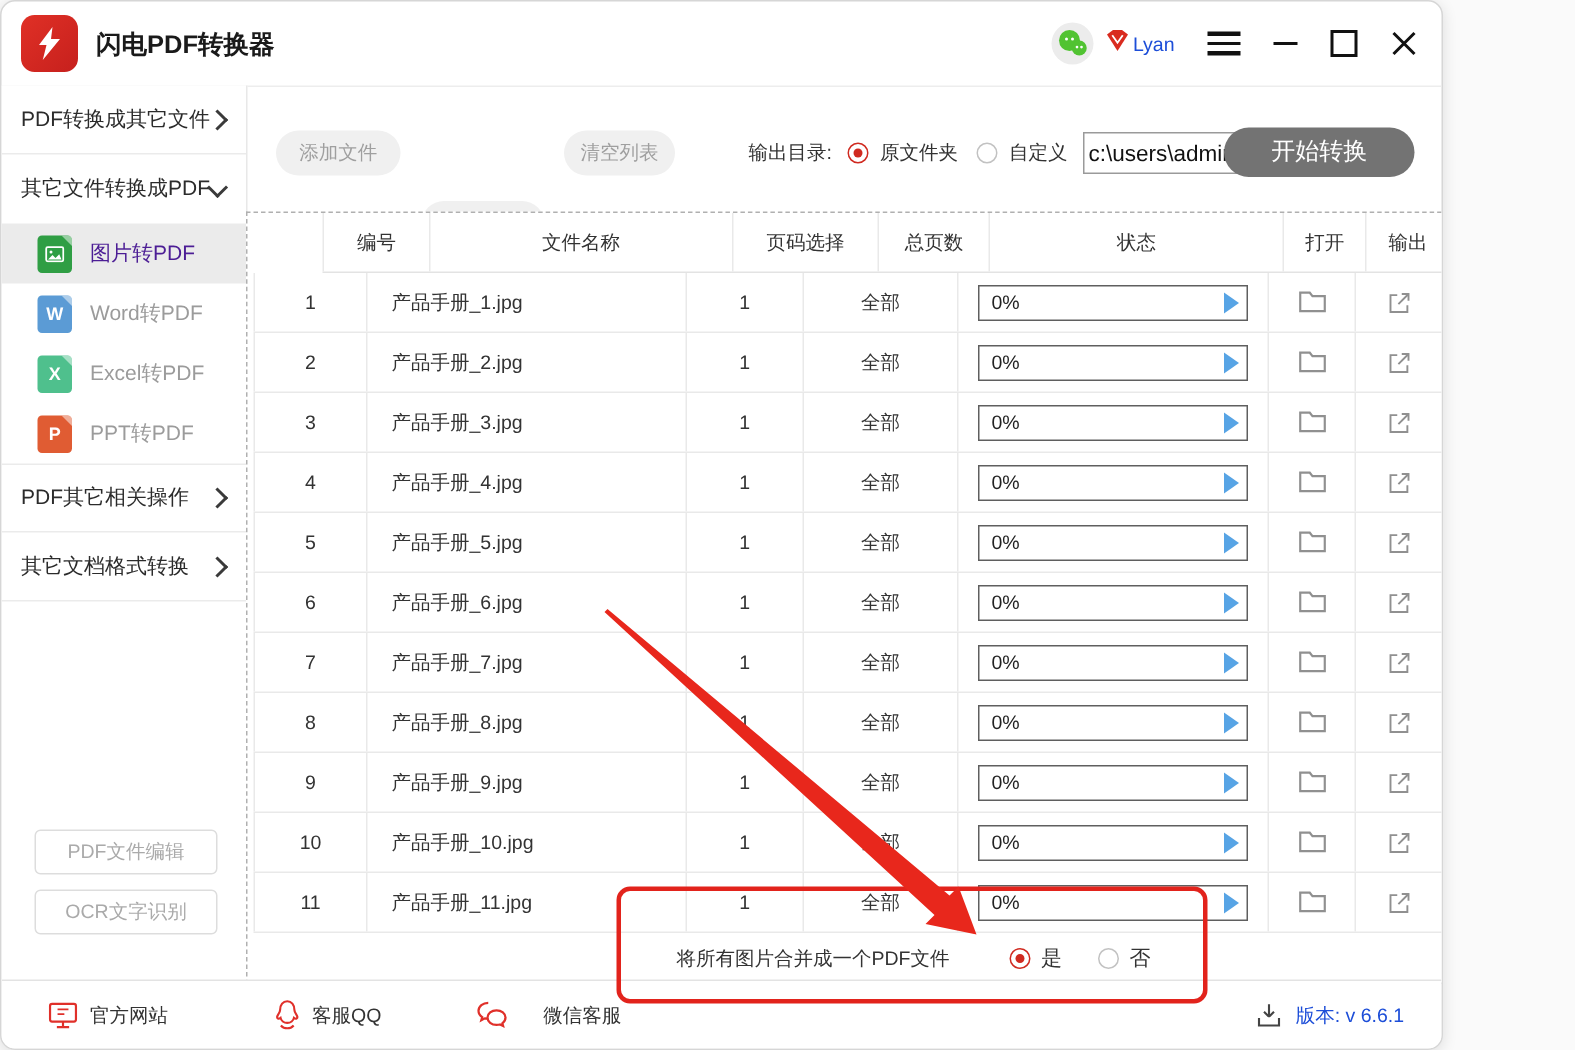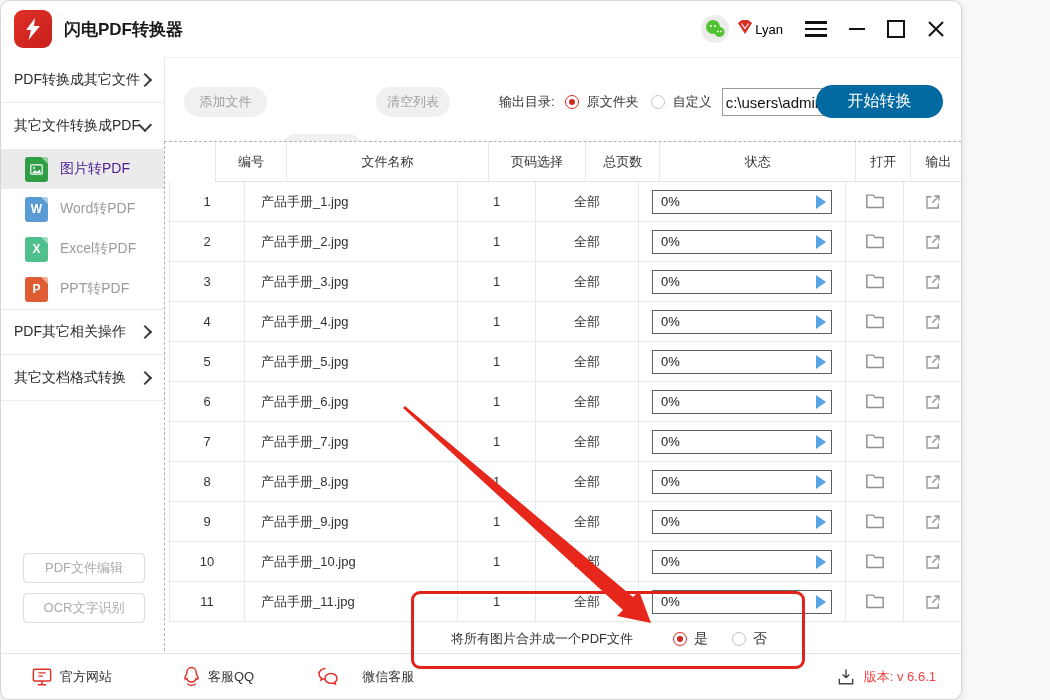--- a/index.html
+++ b/index.html
@@ -7,21 +7,21 @@
           border-radius:10px;overflow:hidden;box-shadow:0 2px 10px rgba(0,0,0,.12);box-sizing:border-box;}
 
   
   .titlebar{position:absolute;left:0;top:0;right:0;height:56px;display:flex;align-items:center;border-bottom:1px solid #ededed;}
   .logo{width:38px;height:38px;margin-left:13px;border-radius:9px;background:linear-gradient(135deg,#e03026,#c6201d);
         display:flex;align-items:center;justify-content:center;}
   .app-title{margin-left:12px;font-size:17px;font-weight:bold;color:#1a1a1a;}
   .tb-right{position:absolute;right:0;top:0;height:56px;display:flex;align-items:center;}
   .wx-circle{width:28px;height:28px;border-radius:50%;background:#ececec;display:flex;align-items:center;justify-content:center;}
   .gem{margin-left:6px;}
-  .username{font-size:13px;color:#000000;}
+  .username{font-size:13px;color:#1d4ed8;}
   .ham{margin-left:56px;display:flex;flex-direction:column;gap:4px;cursor:pointer;}
   .ham i{display:block;width:22px;height:2.5px;background:#111;}
   .win-btn{margin-left:22px;cursor:pointer;display:flex;align-items:center;justify-content:center;height:20px;}
   .min-bar{width:16px;height:2px;background:#111;}
   .max-box{width:14px;height:14px;border:2px solid #111;}
   .close-x{margin-right:16px;}
 
   
   .sidebar{position:absolute;left:0;top:56px;width:163px;bottom:45px;border-right:1px solid #e8e8e8;background:#fff;}
   .side-section{height:46px;display:flex;align-items:center;justify-content:space-between;padding:0 14px 0 13px;
@@ -42,21 +42,21 @@
   .toolbar{position:absolute;left:164px;top:56px;right:0;height:84px;}
   .pill{position:absolute;top:30px;height:30px;border-radius:15px;background:#f0f0f0;color:#9f9f9f;font-size:13px;
         display:flex;align-items:center;justify-content:center;cursor:pointer;border:none;}
   .out-group{position:absolute;left:334px;top:30px;height:30px;display:flex;align-items:center;}
   .lbl{font-size:13px;color:#333;}
   .radio{width:14px;height:14px;border-radius:50%;border:1px solid #c2c2c2;box-sizing:border-box;position:relative;background:#fff;display:inline-block;}
   .radio.sel{border-color:#d02a20;}
   .radio.sel::after{content:"";position:absolute;left:3px;top:3px;width:6px;height:6px;border-radius:50%;background:#d02a20;}
   .path-input{width:106px;height:28px;border:1px solid #9a9a9a;font-size:15px;padding:0 3px;color:#111;
               font-family:"Liberation Sans",sans-serif;box-sizing:border-box;}
-  .start-btn{position:absolute;right:18px;top:28px;width:127px;height:33px;border:none;border-radius:17px;background:#0369a1;
+  .start-btn{position:absolute;right:18px;top:28px;width:127px;height:33px;border:none;border-radius:17px;background:#737373;
              color:#fff;font-size:16px;cursor:pointer;}
 
   
   .panel{position:absolute;left:163px;top:140px;width:877px;height:515px;border:1px dashed #b0b0b0;box-sizing:border-box;background:#fff;}
   .tbl{position:absolute;left:4px;top:0;width:853px;}
   .trow{display:flex;height:40px;border-bottom:1px solid #e9e9e9;box-sizing:border-box;}
   .trow.head{border-bottom:1px solid #e3e3e3;margin-left:46px;}
   .cell{box-sizing:border-box;display:flex;align-items:center;justify-content:center;border-right:1px solid #e9e9e9;
         font-size:13px;color:#333;height:100%;}
   .trow .cell:first-child{border-left:1px solid #e9e9e9;}
@@ -76,21 +76,21 @@
   .sb-btn{position:absolute;left:0;width:15px;height:16px;display:flex;align-items:center;justify-content:center;cursor:pointer;background:#f1f1f1;}
   .chev{width:6px;height:6px;border-right:1.5px solid #999;border-bottom:1.5px solid #999;display:inline-block;}
   .chev.up{transform:rotate(-135deg);margin-top:3px;}
   .chev.down{transform:rotate(45deg);margin-bottom:3px;}
   .sb-thumb{position:absolute;left:0;top:15px;width:15px;height:322px;background:#c9c9c9;cursor:pointer;}
 
   
   .footer{position:absolute;left:0;right:0;bottom:0;height:45px;border-top:1px solid #e3e3e3;display:flex;align-items:center;background:#fff;}
   .f-item{display:flex;align-items:center;gap:7px;font-size:13px;color:#333;cursor:pointer;}
   .f-web{margin-left:30px;} .f-qq{margin-left:70px;} .f-wx{margin-left:62px;gap:22px;}
-  .f-ver{position:absolute;right:25px;display:flex;align-items:center;gap:8px;font-size:13px;color:#ef4444;}
+  .f-ver{position:absolute;right:25px;display:flex;align-items:center;gap:8px;font-size:13px;color:#1d4ed8;}
 
   
   .anno-box{position:absolute;left:410px;top:590px;width:388px;height:72px;border:3px solid #e2231c;border-radius:9px;z-index:55;pointer-events:none;}
   .anno-arrow{position:absolute;left:0;top:0;z-index:60;pointer-events:none;}
 </style>
 </head>
 <body>
 
 <div class="window">
 

